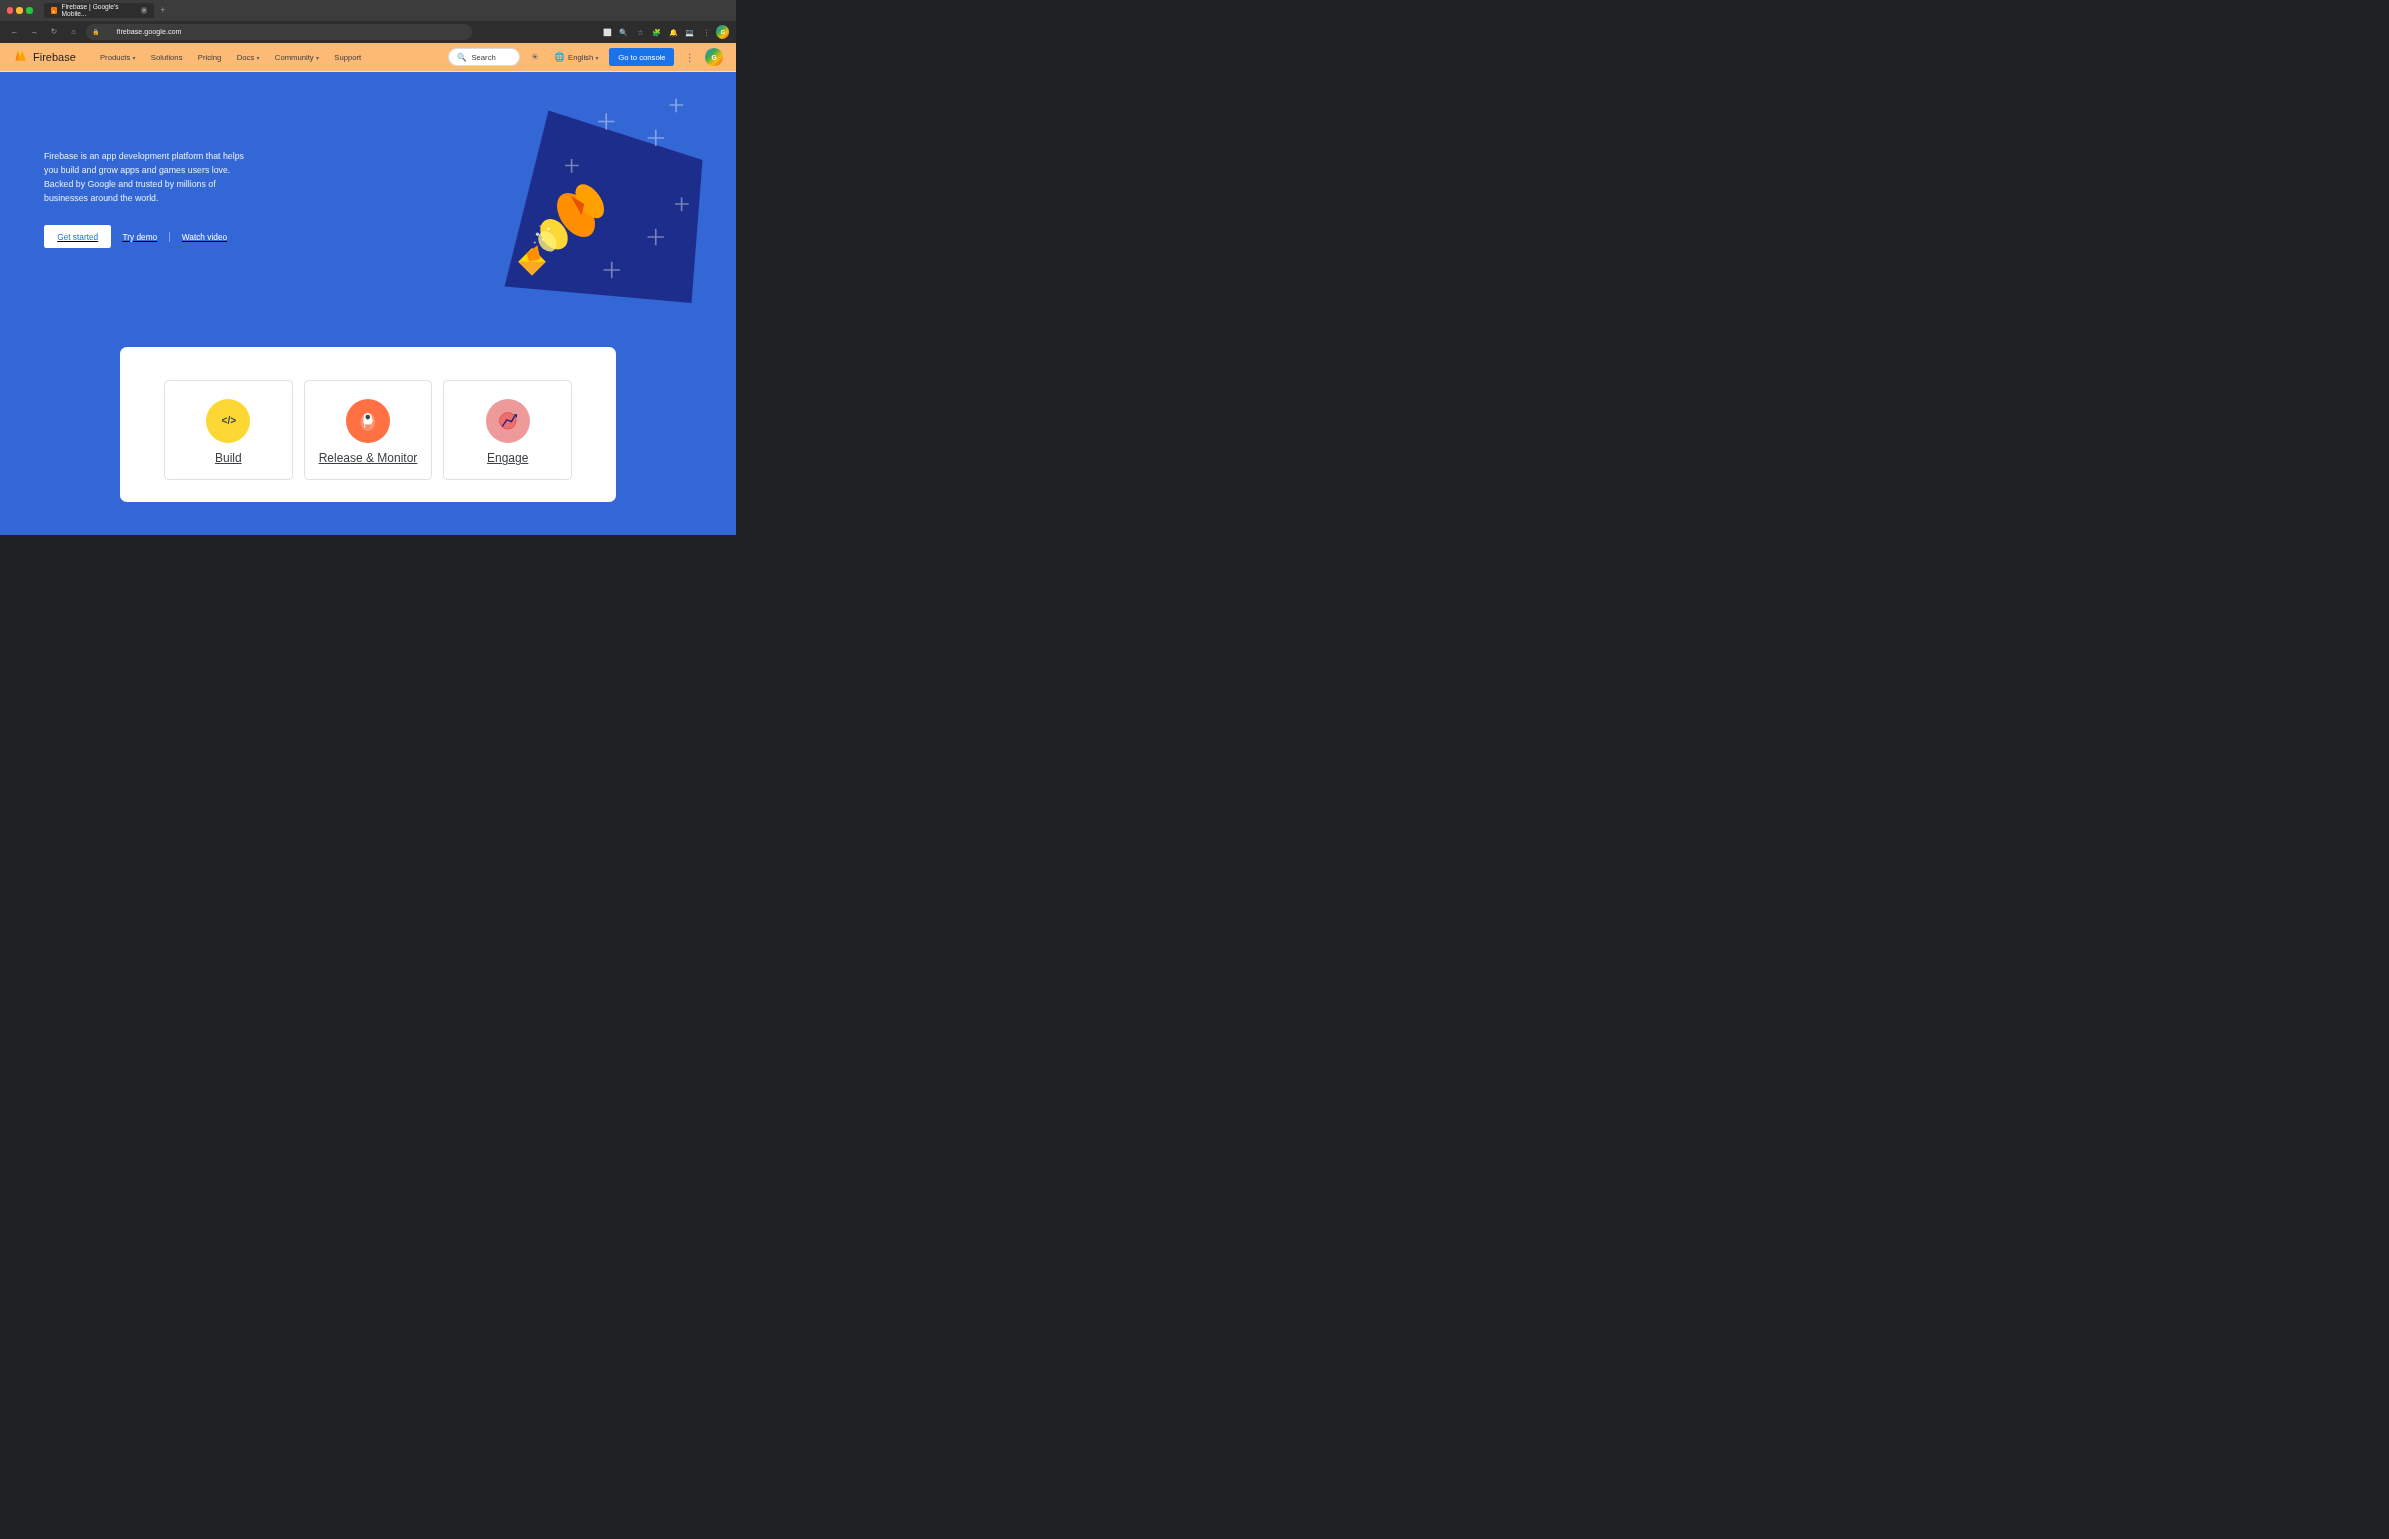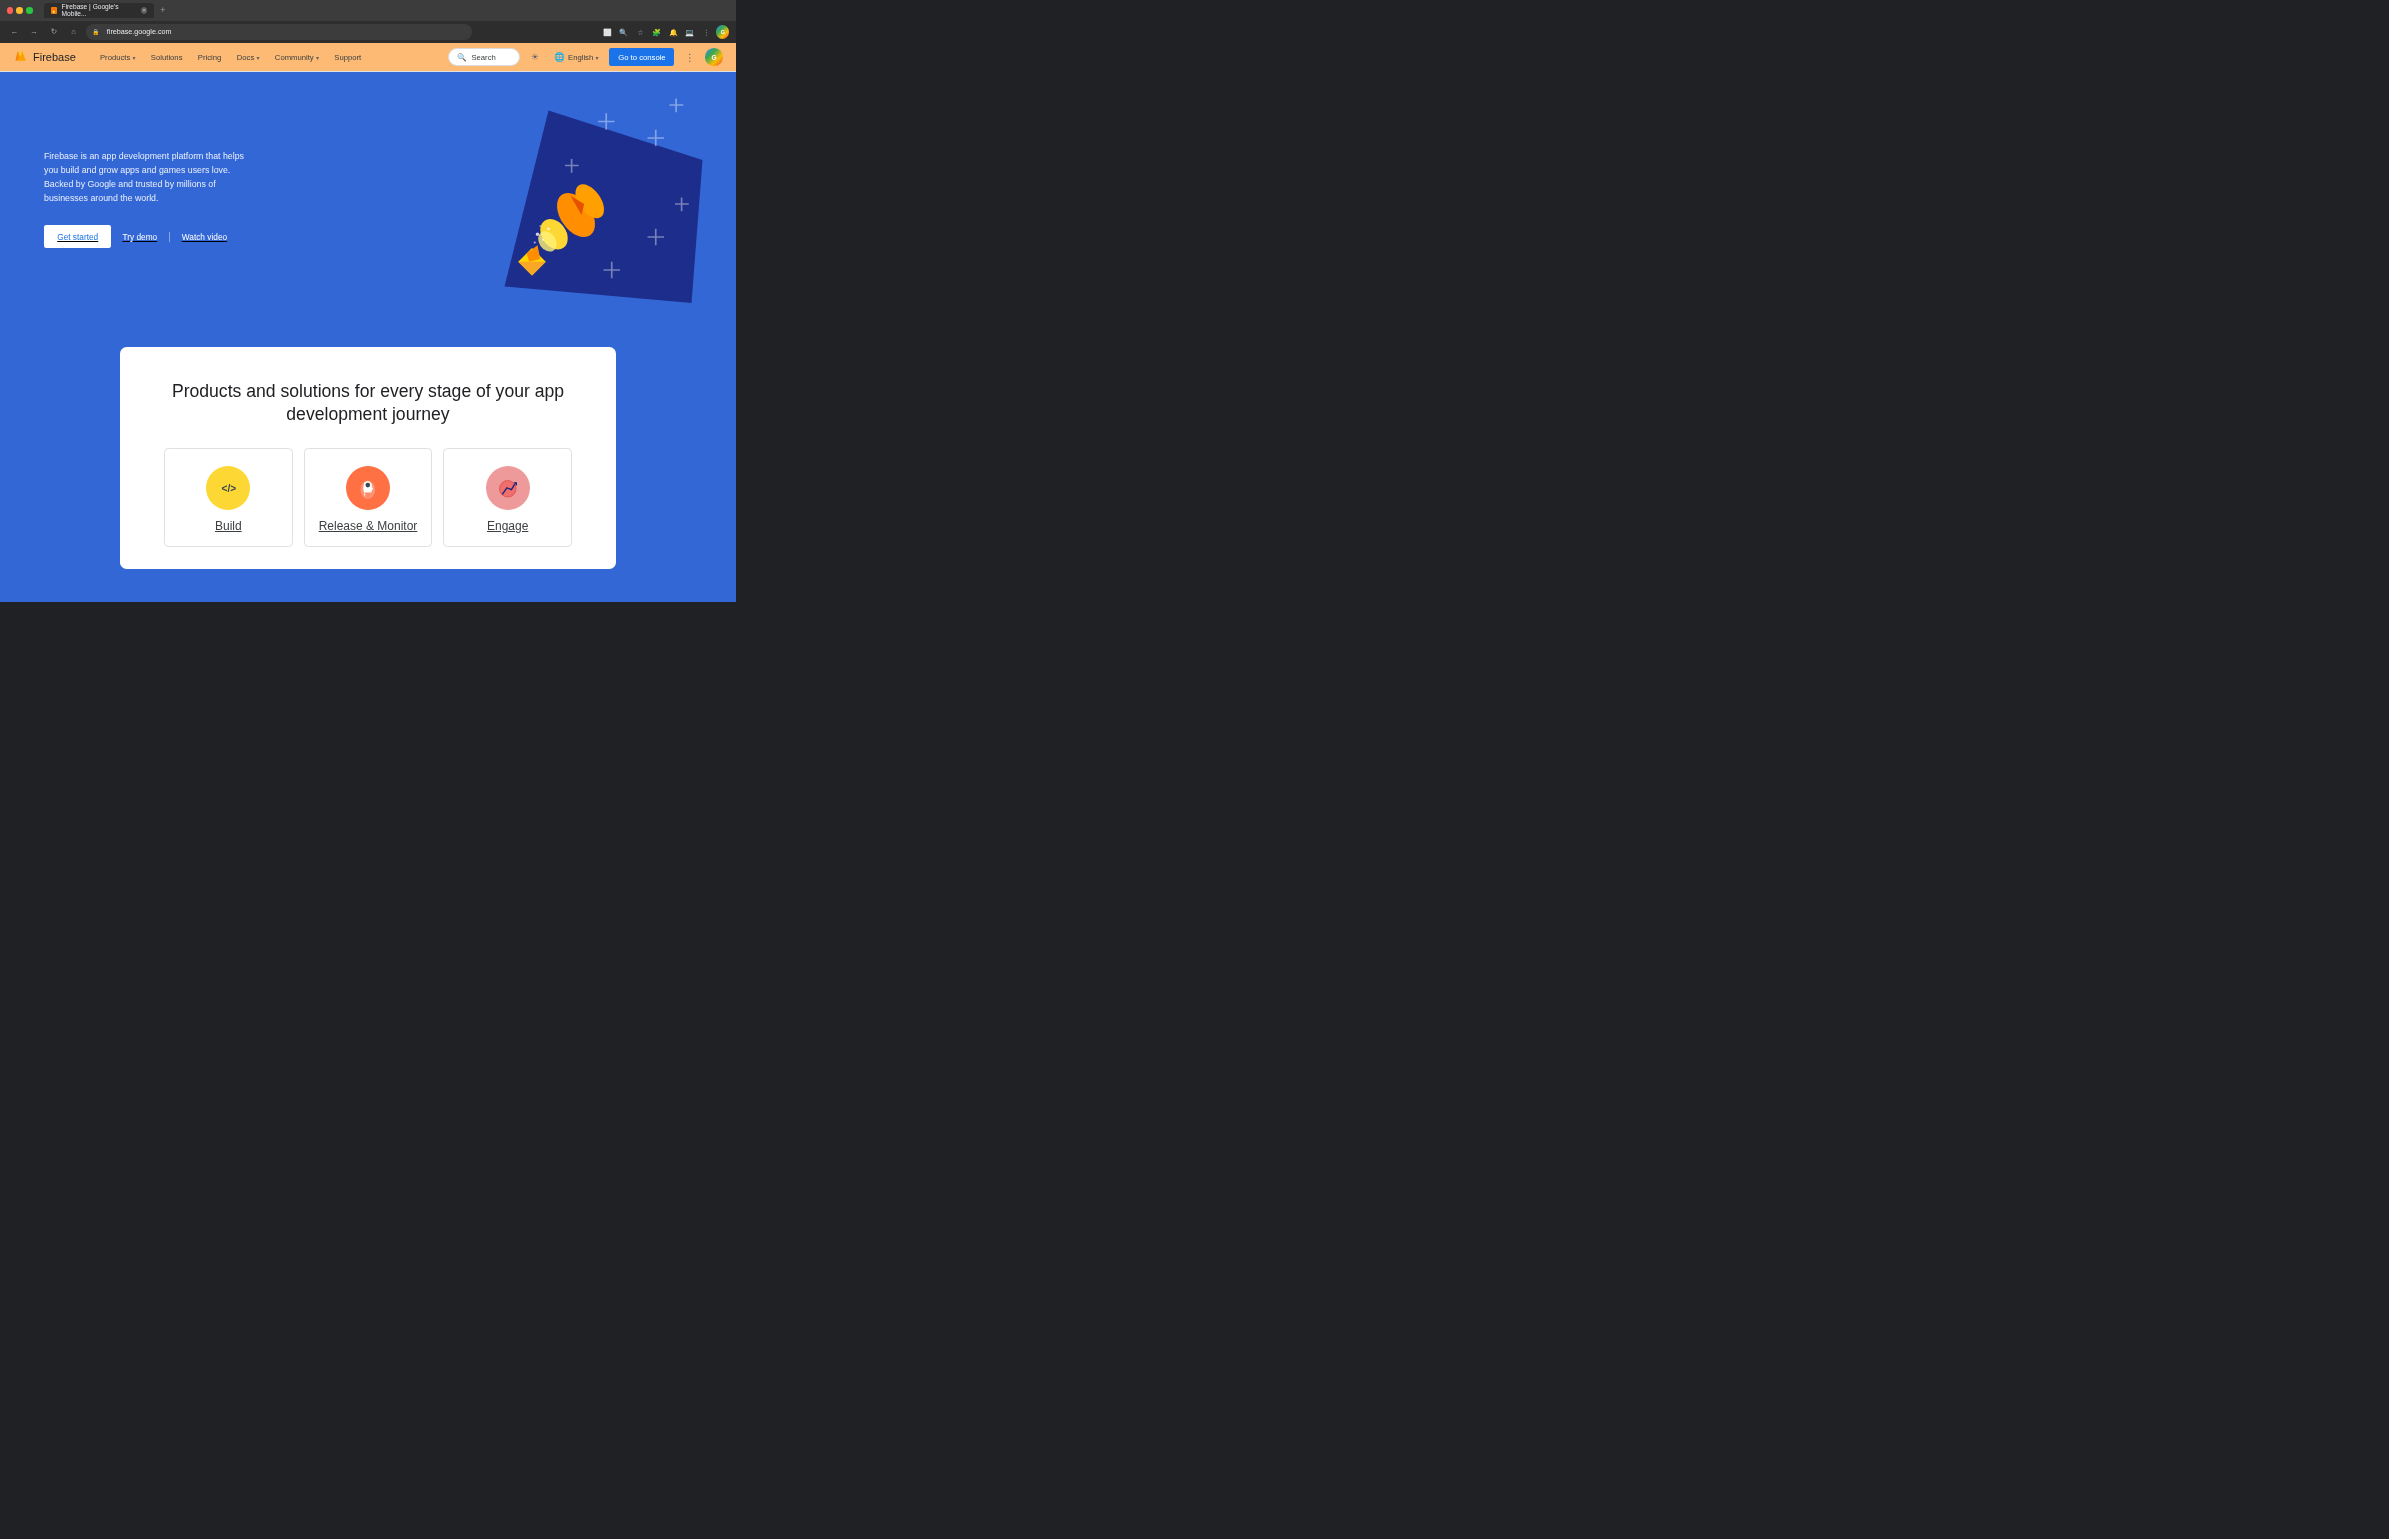--- a/index.html
+++ b/index.html
@@ -77,21 +77,21 @@
       color: #9aa0a6; font-size: 7.7px; cursor: pointer; border-radius: 50%;
     }
     .address-bar {
       flex: 1;
       height: 15.4px;
       background: #3c3c3c;
       border-radius: 7.7px;
       display: flex;
       align-items: center;
       padding: 0 6.6px;
-      gap: 7px;
+      gap: 17px;
       font-size: 7.2px;
       color: #e8eaed;
       max-width: 386px;
     }
     .address-lock { color: #9aa0a6; font-size: 6px; }
     .toolbar-actions {
       display: flex;
       align-items: center;
       gap: 3.3px;
       margin-left: auto;
@@ -476,21 +476,20 @@
       <circle cx="280" cy="245" r="2.5" fill="rgba(255,255,255,0.8)"></circle>
       <circle cx="265" cy="240" r="1.5" fill="rgba(255,255,255,0.7)"></circle>
 
       <polygon points="240,290 260,275 265,300 245,305" fill="#ff8f00"></polygon>
     </svg>
   </div>
 </section>
 
 <section class="products-section">
   <div class="products-card">
-    <h2 class="products-title">Products and solutions for every stage of your app development journey</h2>
     <div class="products-grid">
 
       <div class="product-item">
         <div class="product-icon-circle build-icon">
           <svg viewBox="0 0 60 60" width="27.6" height="27.6" style="font-size:32px">
             <circle cx="30" cy="30" r="28" fill="#fdd835"></circle>
             <text x="30" y="38" text-anchor="middle" font-size="22" fill="#37474f" font-weight="bold">&lt;/&gt;</text>
           </svg>
         </div>
         <span class="product-label">Build</span>

